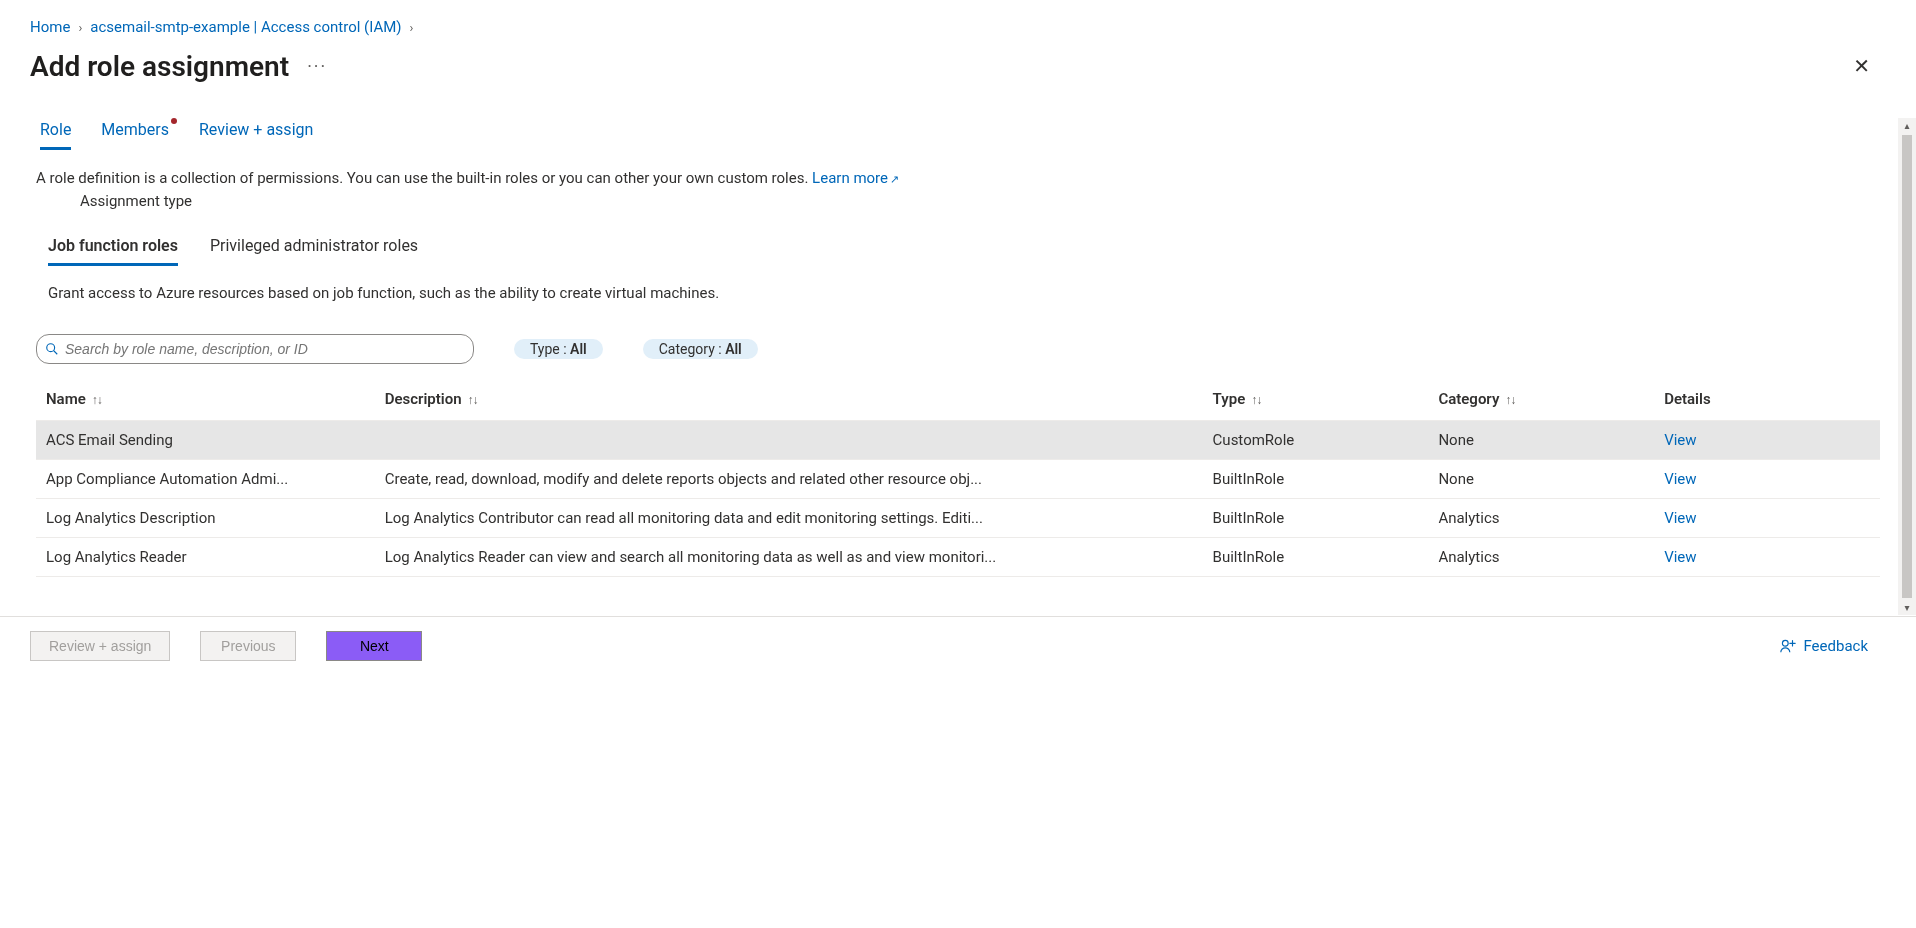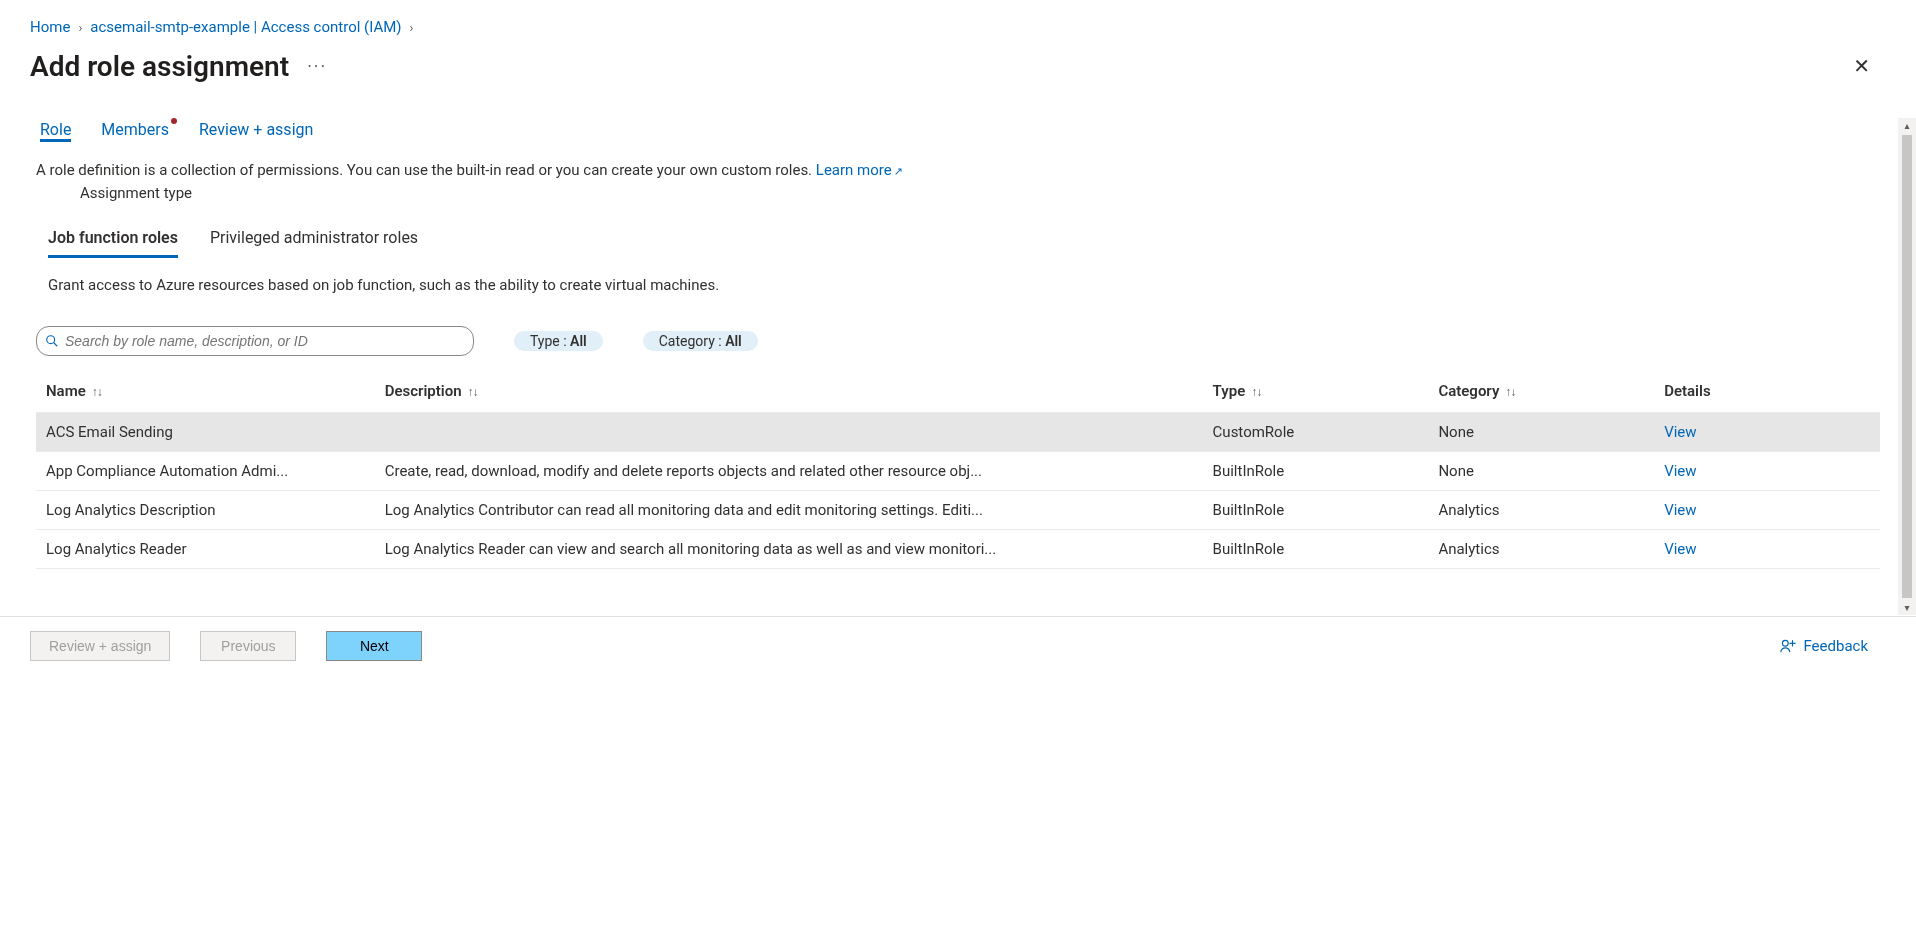--- a/index.html
+++ b/index.html
@@ -48,20 +48,21 @@
   }
   
   .toptabs {
     display: flex;
     gap: 30px;
     padding: 16px 0 0 4px;
   }
   .toptab {
     font-size: 16px;
     color: #0067b8;
+    padding-bottom: 8px;
     cursor: pointer;
     position: relative;
   }
   .toptab.active {
     color: #0067b8;
     font-weight: 400;
     border-bottom: 3px solid #0067b8;
   }
   .dot {
     position: absolute;
@@ -177,21 +178,21 @@
     display: flex;
     align-items: center;
     justify-content: space-between;
   }
   .btn-row { display: flex; gap: 30px; }
   .btn {
     height: 30px;
     padding: 0 18px;
     font-size: 14px;
     border: 1px solid #8a8886;
-    background: #7dd3fc;
+    background: #8b5cf6;
     cursor: pointer;
     min-width: 96px;
   }
   .btn.disabled {
     background: #f3f2f1;
     color: #a19f9d;
     border-color: #c8c6c4;
     cursor: default;
   }
   .feedback {
@@ -251,21 +252,21 @@
     <div class="toptabs">
       <div class="toptab active">Role</div>
       <div class="toptab">
         <span>Members</span>
         <span class="dot"></span>
       </div>
       <div class="toptab">Review + assign</div>
     </div>
 
     <div class="helptext">
-      <span>A role definition is a collection of permissions. You can use the built-in read or you can create your own custom roles. </span>
+      <span>A role definition is a collection of permissions. You can use the built-in roles or you can other your own custom roles. </span>
       <a>
         <span>Learn more</span><span class="ext-icon">↗</span>
       </a>
     </div>
     <div class="assign-type-label">Assignment type</div>
 
     <div class="subtabs">
       <div class="subtab active">Job function roles</div>
       <div class="subtab">Privileged administrator roles</div>
     </div>

